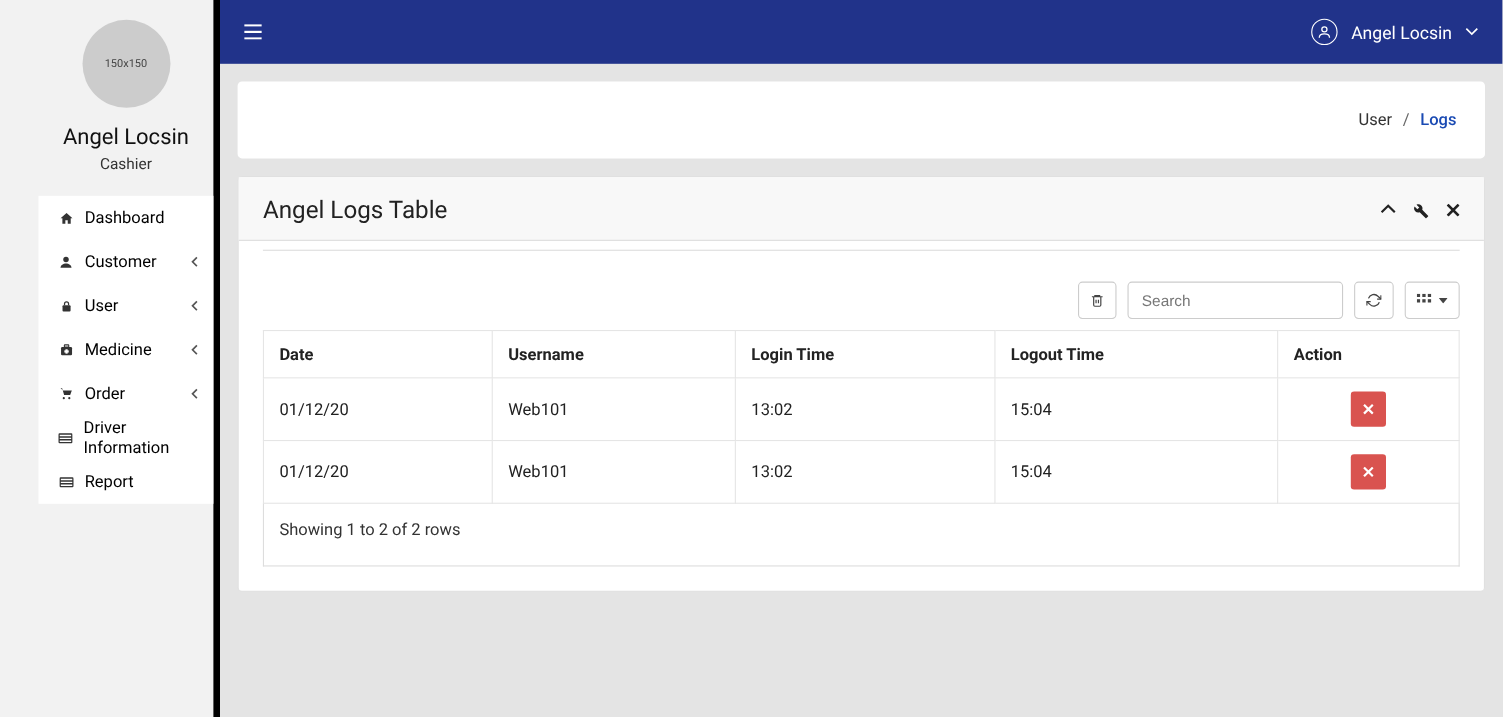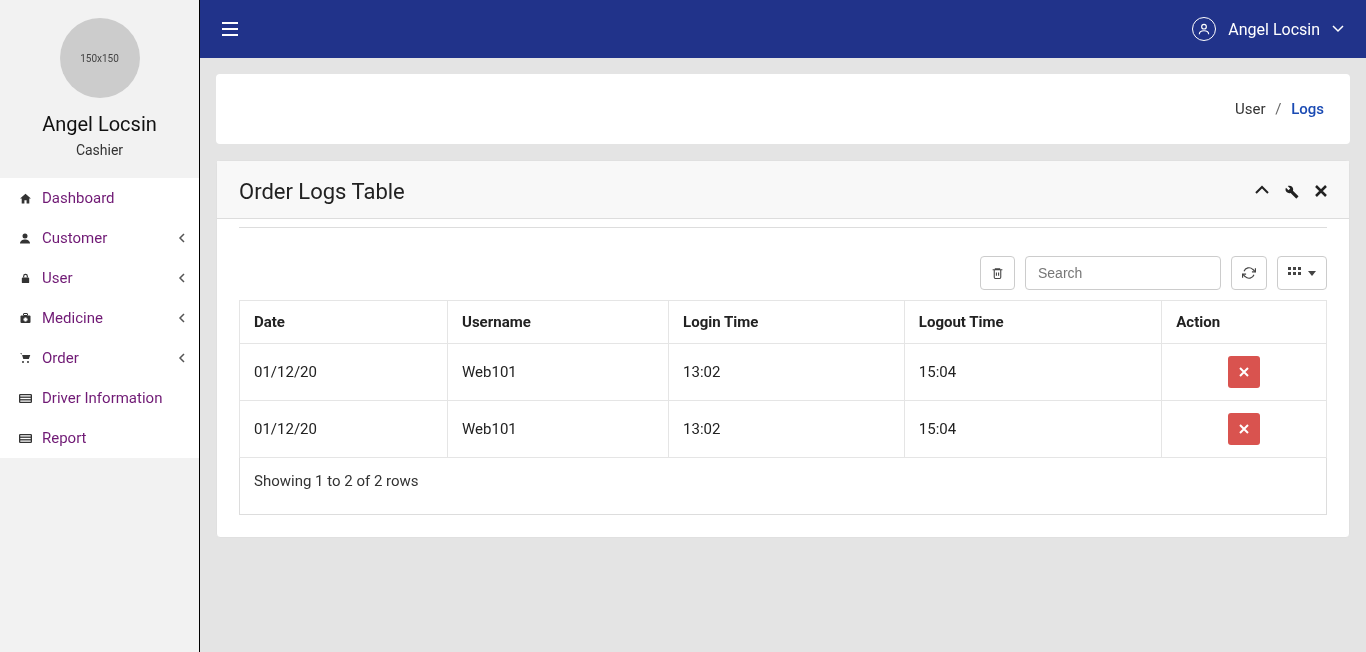--- a/index.html
+++ b/index.html
@@ -7,23 +7,24 @@
       font-family: -apple-system, BlinkMacSystemFont, "Segoe UI", Roboto, "Helvetica Neue", Arial, sans-serif;
       font-size: 14px;
       color: #212529;
       background: #e4e4e4;
     }
     .layout { display: flex; min-height: 100vh; }
     
     .sidebar {
       width: 200px;
       background: #f2f2f2;
-      border-right: 1px solid #000000;
+      border-right: 6px solid #000000;
       display: flex;
       flex-direction: column;
+      padding-left: 35px;
     }
     .sidebar-profile {
       display: flex;
       flex-direction: column;
       align-items: center;
       padding: 18px 10px 20px;
     }
     .avatar {
       width: 80px;
       height: 80px;
@@ -37,21 +38,21 @@
       margin-bottom: 14px;
     }
     .profile-name { font-size: 20px; color: #111; margin-bottom: 6px; text-align:center; }
     .profile-role { font-size: 14px; color: #333; text-align:center; }
     .nav { background:#fff; }
     .nav-item {
       display: flex;
       align-items: center;
       justify-content: space-between;
       padding: 10px 14px 10px 18px;
-      color: #701a75;
+      color: #000000;
       font-size: 15px;
       cursor: pointer;
       height: 40px;
     }
     .nav-item-left { display:flex; align-items:center; gap:10px; }
     .nav-icon { width: 14px; display:inline-flex; align-items:center; justify-content:center; font-size:13px; color:#333; }
     .chevron { color:#555; font-size:12px; }
     
     .main { flex: 1; display:flex; flex-direction:column; }
     .topbar {
@@ -303,21 +304,21 @@
       <div class="breadcrumb-card">
         <div class="breadcrumb">
           <span>User</span>
           <span class="sep">/</span>
           <span class="active">Logs</span>
         </div>
       </div>
 
       <div class="panel">
         <div class="panel-header">
-          <div class="panel-title">Order Logs Table</div>
+          <div class="panel-title">Angel Logs Table</div>
           <div class="panel-tools">
             <span>
               <svg width="14" height="10" viewBox="0 0 14 10">
                   <path d="M1 8l6-6 6 6" stroke="#222" stroke-width="2" fill="none"></path>
                 </svg>
             </span>
             <span>
               <svg width="14" height="14" viewBox="0 0 24 24" fill="#222">
                   <path d="M22.7 19l-9.1-9.1c.9-2.3.4-5-1.5-6.9-2-2-5-2.4-7.4-1.2l4.3 4.3-3 3-4.3-4.3C.3 7.1.7 10.1 2.7 12.1c1.9 1.9 4.6 2.4 6.9 1.5l9.1 9.1c.4.4 1 .4 1.4 0l2.6-2.6c.4-.3.4-1 0-1.1z"></path>
                 </svg>

